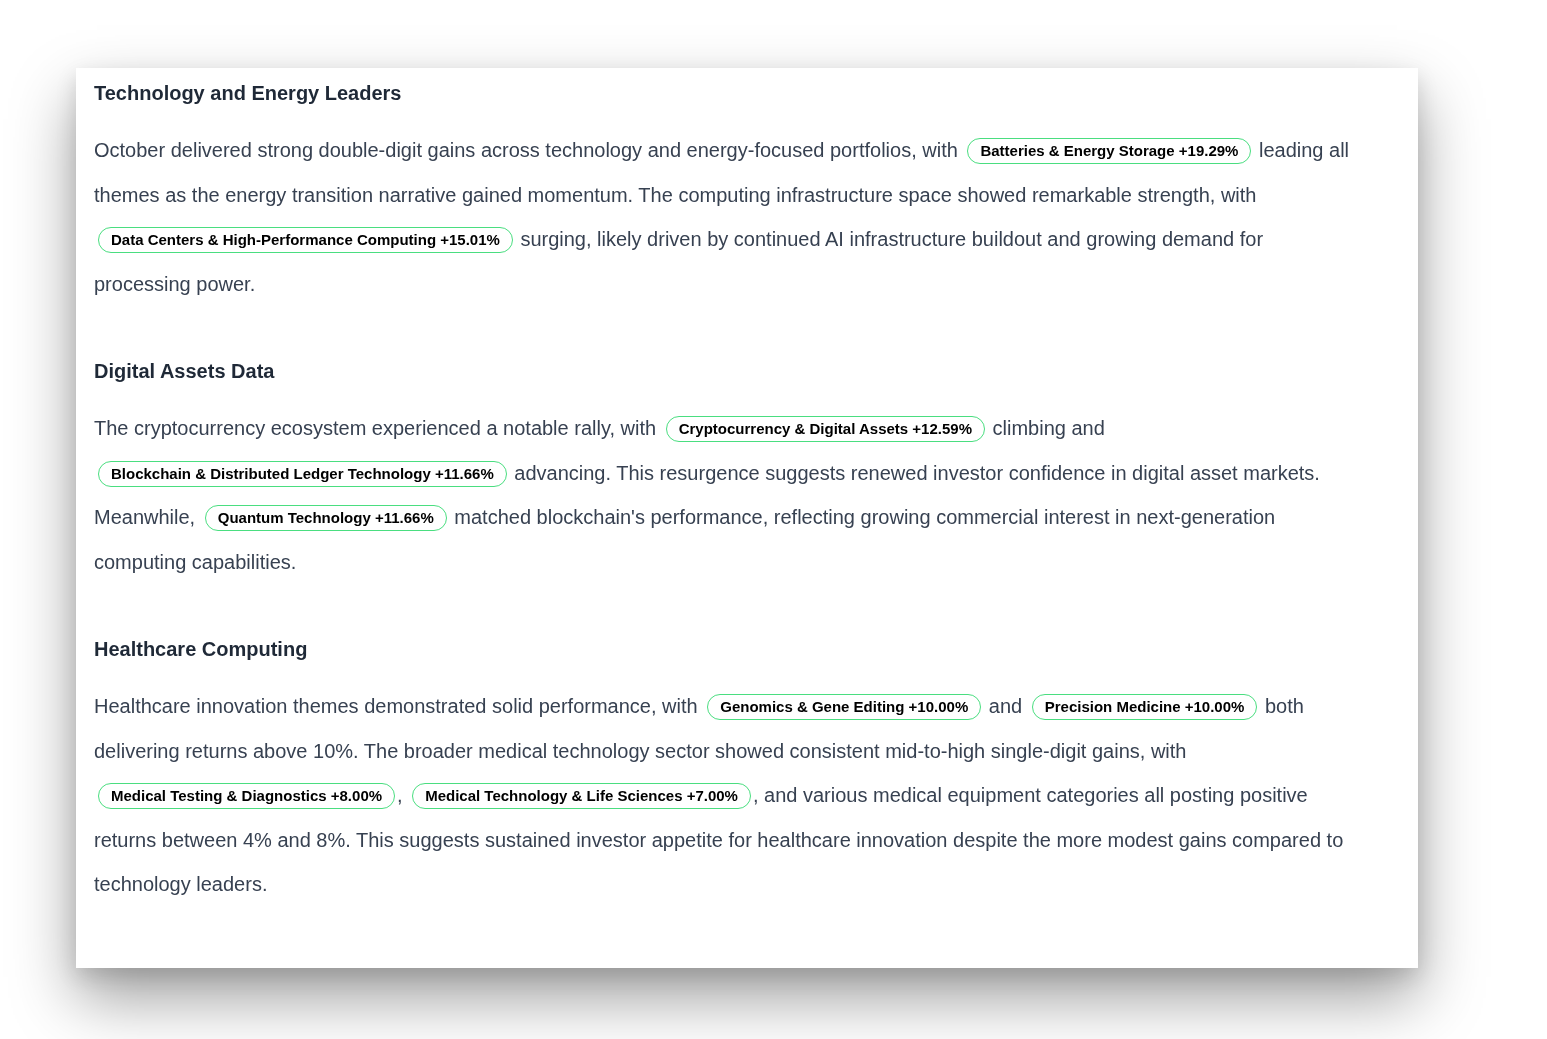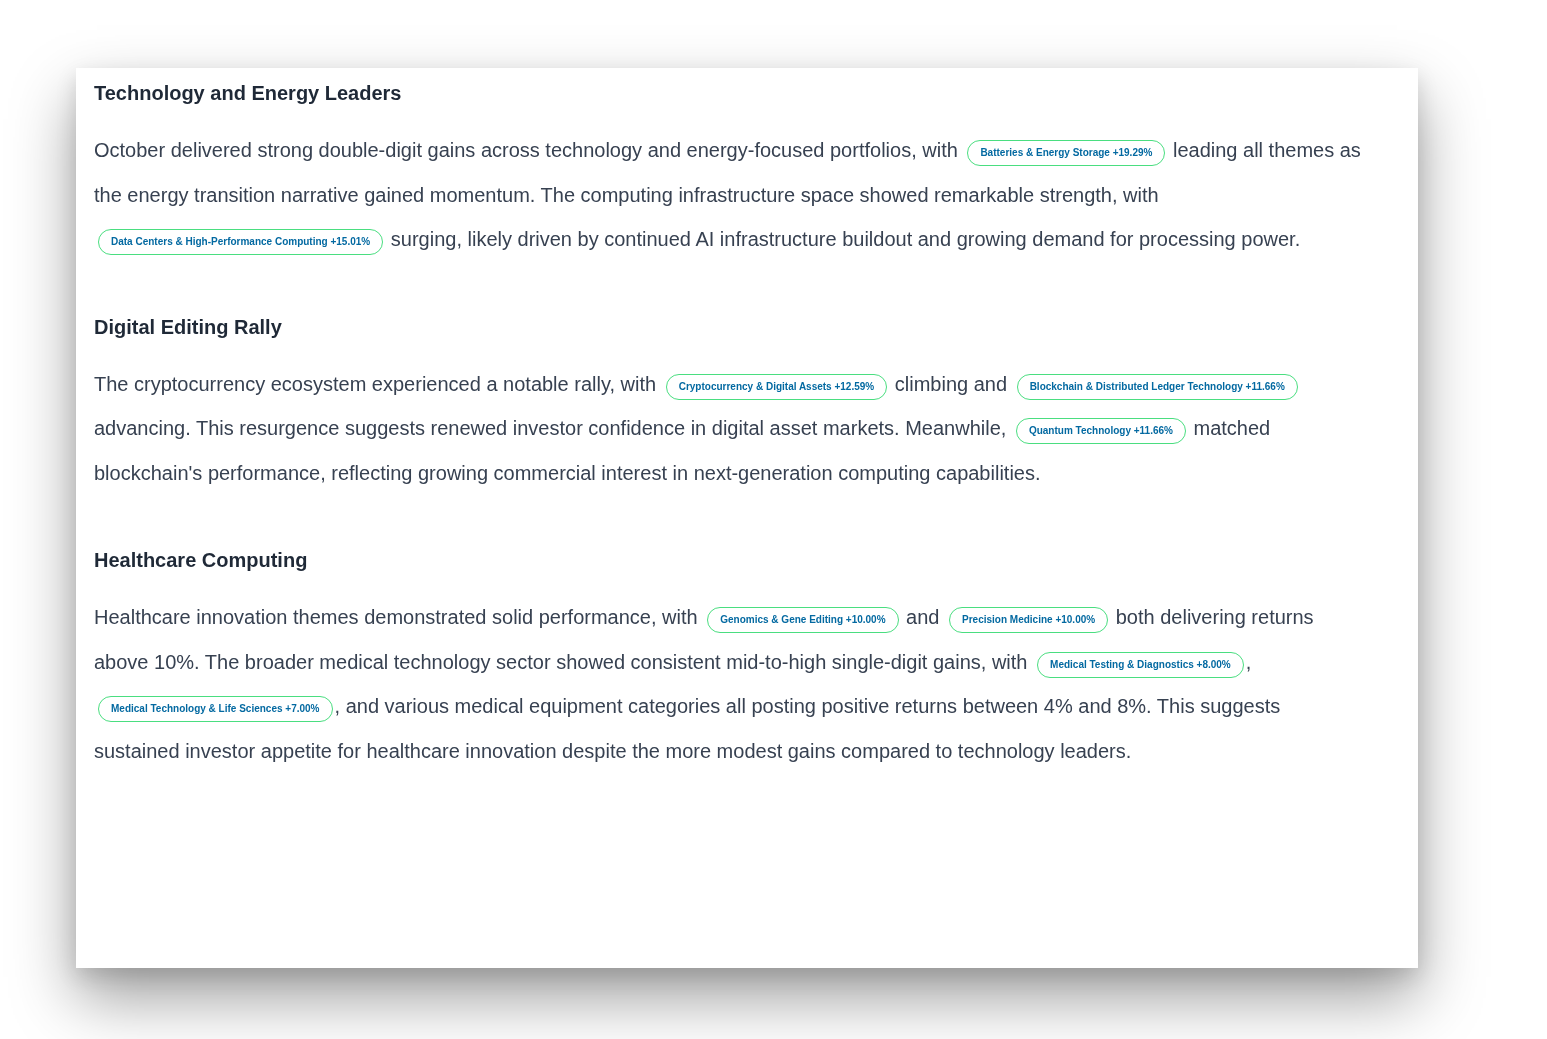--- a/index.html
+++ b/index.html
@@ -43,23 +43,23 @@
     .section-body {
       margin: 22px 0 0 0;
       font-size: 20px;
       color: #374151;
       line-height: 44.5px;
       width: 1270px;
     }
     .pill {
       display: inline-block;
       border: 1.5px solid #4ade80;
-      color: #0369a1;
+      color: #000000;
       border-radius: 15px;
-      font-size: 10px;
+      font-size: 15px;
       font-weight: bold;
       line-height: 24px;
       padding: 0 12px;
       margin: 0 2px 0 4px;
       vertical-align: 1px;
       cursor: pointer;
       white-space: nowrap;
     }
   </style>
 </head>
@@ -68,21 +68,21 @@
 <div class="card">
 
   <div class="section">
     <h3 class="section-title">Technology and Energy Leaders</h3>
     <p class="section-body">
       <span>October delivered strong double-digit gains across technology and energy-focused portfolios, with </span><span class="pill">Batteries &amp; Energy Storage +19.29%</span><span> leading all themes as the energy transition narrative gained momentum. The computing infrastructure space showed remarkable strength, with </span><span class="pill">Data Centers &amp; High-Performance Computing +15.01%</span><span> surging, likely driven by continued AI infrastructure buildout and growing demand for processing power.</span>
     </p>
   </div>
 
   <div class="section">
-    <h3 class="section-title">Digital Editing Rally</h3>
+    <h3 class="section-title">Digital Assets Data</h3>
     <p class="section-body">
       <span>The cryptocurrency ecosystem experienced a notable rally, with </span><span class="pill">Cryptocurrency &amp; Digital Assets +12.59%</span><span> climbing and </span><span class="pill">Blockchain &amp; Distributed Ledger Technology +11.66%</span><span> advancing. This resurgence suggests renewed investor confidence in digital asset markets. Meanwhile, </span><span class="pill">Quantum Technology +11.66%</span><span> matched blockchain's performance, reflecting growing commercial interest in next-generation computing capabilities.</span>
     </p>
   </div>
 
   <div class="section">
     <h3 class="section-title">Healthcare Computing</h3>
     <p class="section-body">
       <span>Healthcare innovation themes demonstrated solid performance, with </span><span class="pill">Genomics &amp; Gene Editing +10.00%</span><span> and </span><span class="pill">Precision Medicine +10.00%</span><span> both delivering returns above 10%. The broader medical technology sector showed consistent mid-to-high single-digit gains, with </span><span class="pill">Medical Testing &amp; Diagnostics +8.00%</span><span>, </span><span class="pill">Medical Technology &amp; Life Sciences +7.00%</span><span>, and various medical equipment categories all posting positive returns between 4% and 8%. This suggests sustained investor appetite for healthcare innovation despite the more modest gains compared to technology leaders.</span>
     </p>

